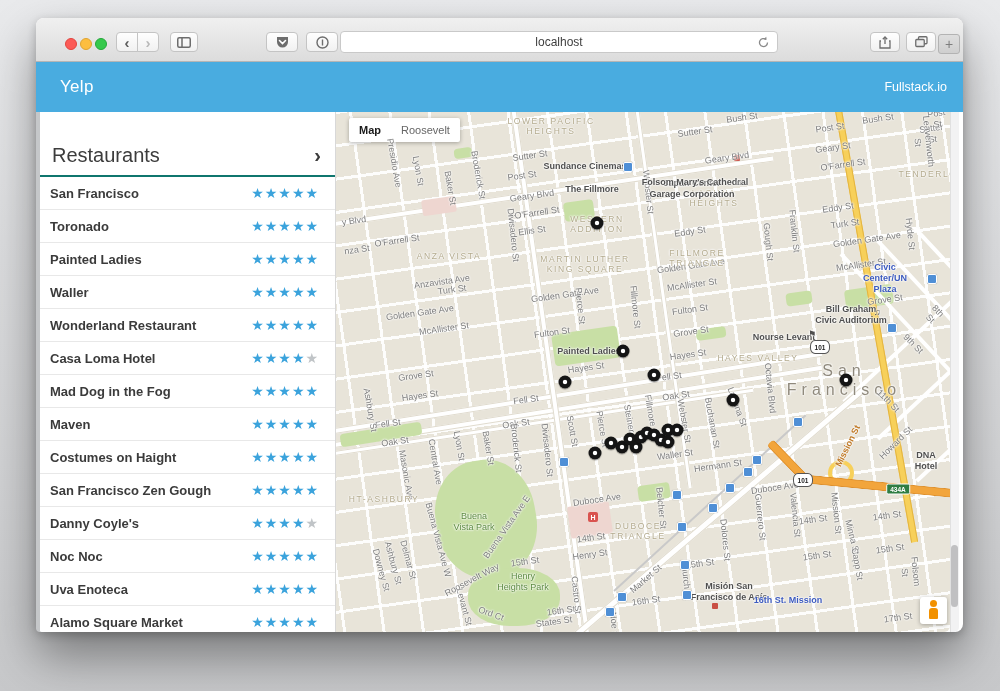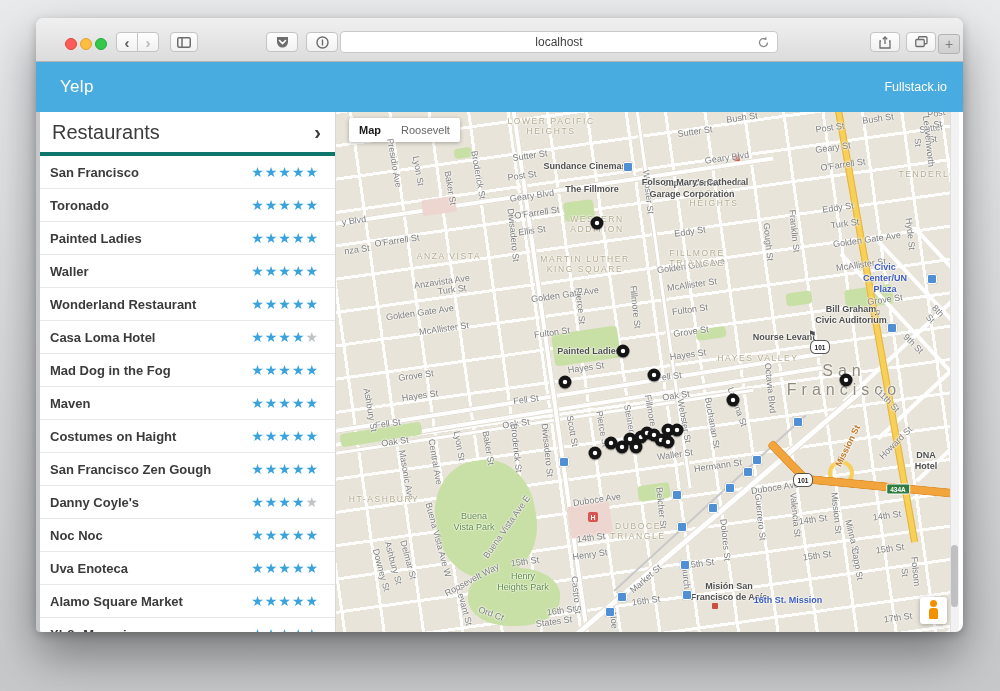--- a/index.html
+++ b/index.html
@@ -30,22 +30,22 @@
   
   .appheader{left:36px;top:62px;width:927px;height:50px;background:var(--header-bg,#49ace0);
              display:flex;align-items:center;justify-content:space-between;box-sizing:border-box;
              padding:0 16px 0 24px;color:#fff;}
   .brand{font-size:17px;letter-spacing:.3px;}
   .rbrand{font-size:12.5px;}
   
   .sidebar{left:36px;top:112px;width:300px;height:520px;background:#fff;box-sizing:border-box;
            border-right:1px solid #d8d8d8;overflow:hidden;border-radius:0 0 0 6px;}
   .sscroll{left:36px;top:112px;width:4px;height:520px;background:#c5c7c9;border-radius:0 0 0 6px;}
-  .stitle{height:40px;border-bottom:4px solid #0f766e;display:flex;align-items:center;
-          justify-content:space-between;padding:0 14px 0 16px;}
+  .stitle{height:40px;border-bottom:2px solid #0f766e;display:flex;align-items:center;
+          justify-content:space-between;padding:0 14px 0 16px;margin-top:23px;}
   .stitle .t{font-size:20px;color:#3c3c3c;}
   .stitle .c{font-size:20px;color:#3c3c3c;font-weight:bold;line-height:1;}
   .row{height:33px;border-bottom:1px solid #e8e8e8;display:flex;align-items:center;
        justify-content:space-between;padding:0 16px 0 14px;box-sizing:border-box;}
   .rname{font-size:13px;font-weight:bold;color:#3b3b3b;white-space:nowrap;}
   .stars{font-size:14px;letter-spacing:1px;white-space:nowrap;}
   .sf{color:var(--star-filled,#3ba3dc);}
   .se{color:var(--star-empty,#c0c4c7);}
   
   .map-canvas{left:336px;top:112px;width:614px;height:520px;overflow:hidden;background:#e8e4d9;

